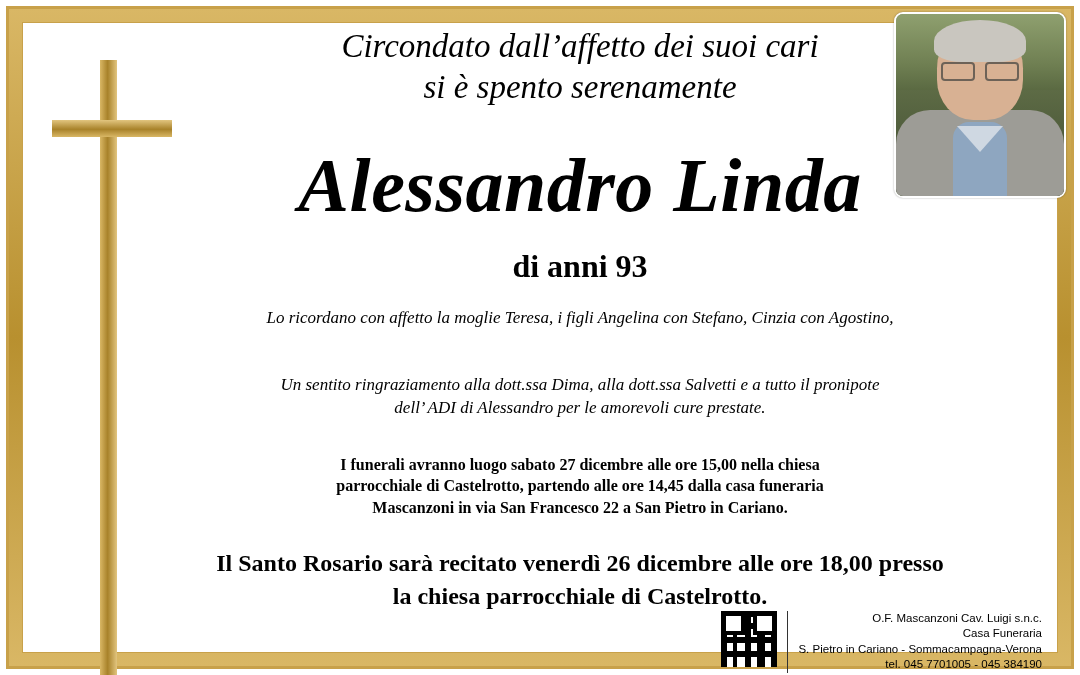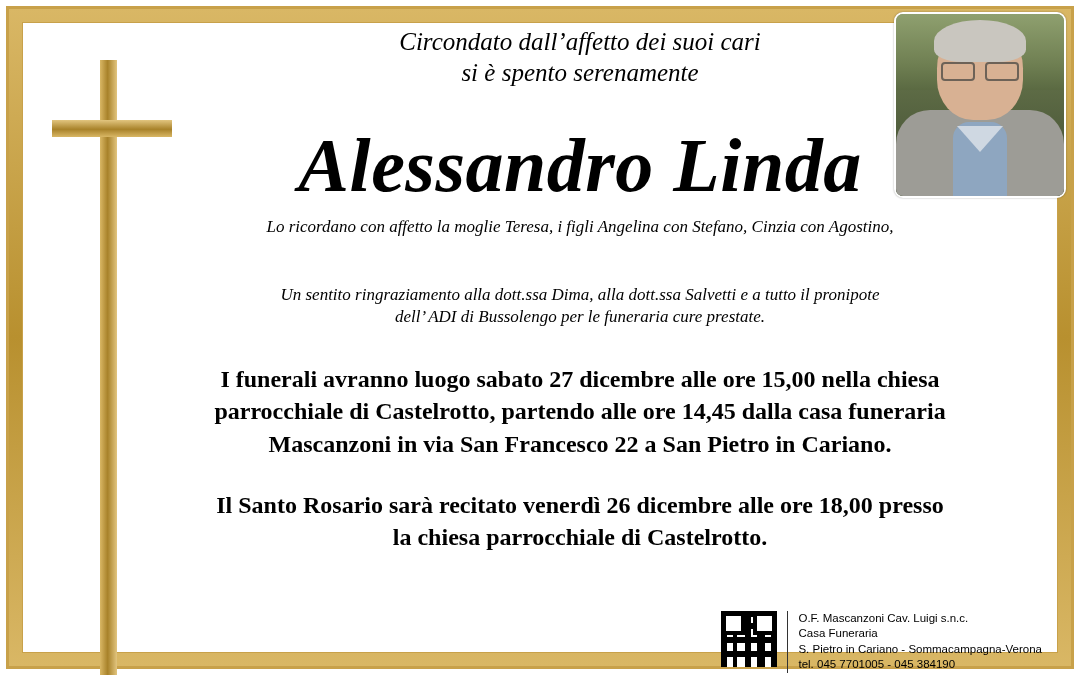--- a/index.html
+++ b/index.html
@@ -163,21 +163,21 @@
   
   .content {
     position: absolute;
     left: 140px;
     right: 60px;
     top: 26px;
     text-align: center;
   }
   .intro {
     font-style: italic;
-    font-size: 25px;
+    font-size: 33px;
     line-height: 1.24;
     margin: 0 0 14px 0;
   }
   .name {
     font-size: 76px;
     font-weight: bold;
     font-style: italic;
     letter-spacing: 0.5px;
     margin: 38px 0 10px 0;
     line-height: 1.05;
@@ -187,21 +187,21 @@
     font-weight: bold;
     margin: 22px 0 22px 0;
   }
   .remember {
     font-style: italic;
     font-size: 17px;
     line-height: 1.33;
     margin: 0 0 34px 0;
   }
   .funeral {
-    font-size: 24px;
+    font-size: 16px;
     font-weight: bold;
     line-height: 1.36;
     margin: 0 0 28px 0;
   }
   .rosary {
     font-size: 24px;
     font-weight: bold;
     line-height: 1.36;
     margin: 0 0 30px 0;
   }
@@ -230,21 +230,21 @@
     position: absolute;
     width: 15px; height: 15px;
     border: 4px solid #000;
     background: #fff;
   }
   .qr:before { left: 1px; top: 1px; }
   .qr:after { right: 1px; top: 1px; }
   .agency {
     border-left: 1px solid #333;
     padding-left: 10px;
-    text-align: left;
+    text-align: right;
     font-size: 11.5px;
     line-height: 1.35;
     font-family: "Liberation Sans", sans-serif;
   }
 </style>
 </head>
 <body>
 
 <div class="poster">
 
@@ -269,27 +269,28 @@
 
   <div class="content">
 
     <p class="intro">
       <span>Circondato dall’affetto dei suoi cari</span><br>
       <span>si è spento serenamente</span>
     </p>
 
     <h1 class="name">Alessandro Linda</h1>
 
+    <div class="age">di anni 93</div>
 
     <p class="remember">
       <span>Lo ricordano con affetto la moglie Teresa, i figli Angelina con Stefano, Cinzia con Agostino,</span><br>
       <br>
       <br>
       <span>Un sentito ringraziamento alla dott.ssa Dima, alla dott.ssa Salvetti e a tutto il pronipote</span><br>
-      <span>dell’ ADI di Bussolengo per le funeraria cure prestate.</span>
+      <span>dell’ ADI di Alessandro per le amorevoli cure prestate.</span>
     </p>
 
     <p class="funeral">
       <span>I funerali avranno luogo sabato 27 dicembre alle ore 15,00 nella chiesa</span><br>
       <span>parrocchiale di Castelrotto, partendo alle ore 14,45 dalla casa funeraria</span><br>
       <span>Mascanzoni in via San Francesco 22 a San Pietro in Cariano.</span>
     </p>
 
     <p class="rosary">
       <span>Il Santo Rosario sarà recitato venerdì 26 dicembre alle ore 18,00 presso</span><br>

